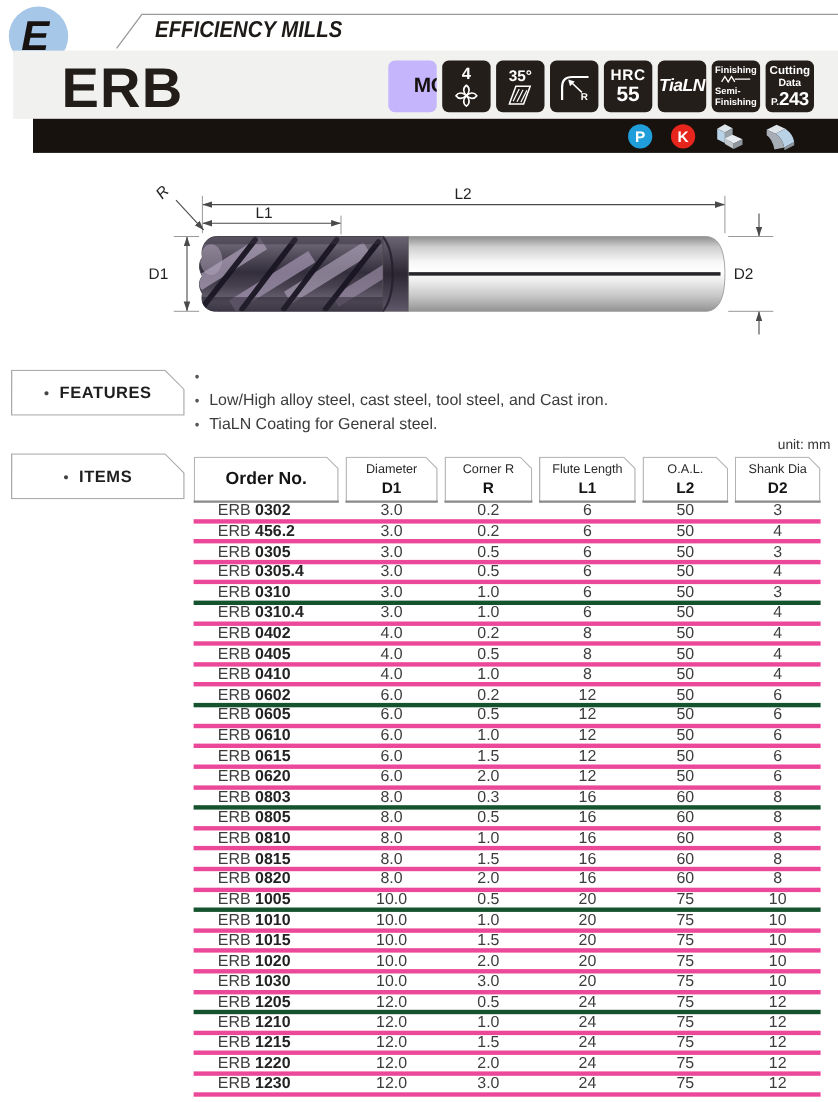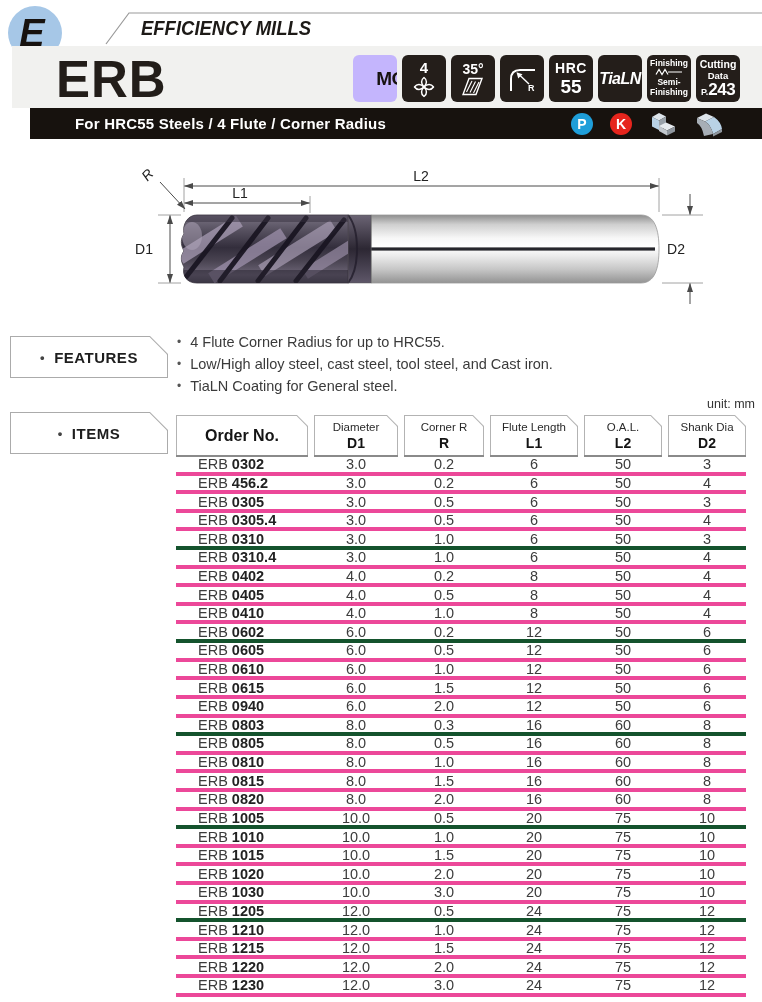--- a/index.html
+++ b/index.html
@@ -22,21 +22,21 @@
   .badge { width:44px; height:47px; background:#241e1a; border-radius:6px; color:#fff;
            display:flex; flex-direction:column; align-items:center; justify-content:center; line-height:1; overflow:hidden; }
   .badge.mg { background:#c4b5fd;padding-left:32px; }
   .badge.mg span { color:#17120f; font-weight:bold; font-size:19px; letter-spacing:-.5px; }
   .b-num { font-weight:bold; font-size:15px; margin-bottom:1px; }
   .b-ang { font-weight:bold; font-size:14px; margin-bottom:1px; }
   .hrc1 { font-weight:bold; font-size:14px; letter-spacing:.5px; }
   .hrc2 { font-weight:bold; font-size:19px; margin-top:2px; }
   .tialn { font-weight:bold; font-style:italic; font-size:16px; letter-spacing:-.5px; }
   .fin { font-weight:bold; font-size:8.5px; }
-  .fin2 { font-weight:bold; font-size:8.5px; line-height:1.15; text-align:center; margin-top:2px; }
+  .fin2 { font-weight:bold; font-size:8.5px; line-height:1.15; text-align:left; margin-top:2px; }
   .cut1 { font-weight:bold; font-size:10.5px; }
   .cut2 { font-weight:bold; font-size:9.5px; margin-top:1px; }
   .cut3 { display:flex; align-items:baseline; margin-top:1px; }
   .cut3 .p { font-weight:bold; font-size:9px; }
   .cut3 .n { font-weight:bold; font-size:17px; letter-spacing:-.5px; }
 
   
   .bar { position:absolute; left:30px; top:108px; width:732px; height:31px; background:#17120e; }
   .bar-title { position:absolute; left:45px; top:0; height:31px; display:flex; align-items:center;
                color:#fff; font-weight:bold; font-size:15px; letter-spacing:.2px; }
@@ -168,21 +168,20 @@
       <div class="cut1">Cutting</div>
       <div class="cut2">Data</div>
       <div class="cut3">
         <span class="p">P.</span>
           <span class="n">243</span>
       </div>
     </div>
   </div>
 
   <div class="bar">
-    <div class="bar-title">For HRC55 Steels / 4 Flute / Corner Radius</div>
     <div class="bar-right">
       <div class="pc">P</div>
       <div class="kc">K</div>
       <svg width="28" height="27" viewBox="0 0 28 27">
         <polygon points="3,7 10,3 17,6.5 10,10.5" fill="#dde4ea"></polygon>
         <polygon points="3,7 10,10.5 10,20 3,16.5" fill="#b9d2e6"></polygon>
         <polygon points="10,10.5 17,6.5 17,16 10,20" fill="#9aa2aa"></polygon>
         <polygon points="10,16 17,12.5 26,16.5 18,20.5" fill="#e7ebef"></polygon>
         <polygon points="10,16 18,20.5 18,25.5 10,21" fill="#c2c7cd"></polygon>
         <polygon points="18,20.5 26,16.5 26,21.5 18,25.5" fill="#8f969e"></polygon>
@@ -292,21 +291,20 @@
   <div class="sec-tab feat-tab">
     <div class="outer"></div>
     <div class="inner">
         <span class="dot">•</span>
       <span>FEATURES</span>
       </div>
   </div>
   <div class="features-list">
     <div class="f-item">
         <span class="fb">•</span>
-        <span>4 Flute Corner Radius for up to HRC55.</span>
       </div>
     <div class="f-item">
         <span class="fb">•</span>
         <span>Low/High alloy steel, cast steel, tool steel, and Cast iron.</span>
       </div>
     <div class="f-item">
         <span class="fb">•</span>
         <span>TiaLN Coating for General steel.</span>
       </div>
   </div>
@@ -463,21 +461,21 @@
         </div>
         <div class="trow">
           <div class="tcell c1"><span>ERB </span><span class="b">0615</span></div>
           <div class="tcell c2">6.0</div>
           <div class="tcell c3">1.5</div>
           <div class="tcell c4">12</div>
           <div class="tcell c5">50</div>
           <div class="tcell c6">6</div>
         </div>
         <div class="trow">
-          <div class="tcell c1"><span>ERB </span><span class="b">0940</span></div>
+          <div class="tcell c1"><span>ERB </span><span class="b">0620</span></div>
           <div class="tcell c2">6.0</div>
           <div class="tcell c3">2.0</div>
           <div class="tcell c4">12</div>
           <div class="tcell c5">50</div>
           <div class="tcell c6">6</div>
         </div>
         <div class="trow heavy">
           <div class="tcell c1"><span>ERB </span><span class="b">0803</span></div>
           <div class="tcell c2">8.0</div>
           <div class="tcell c3">0.3</div>

